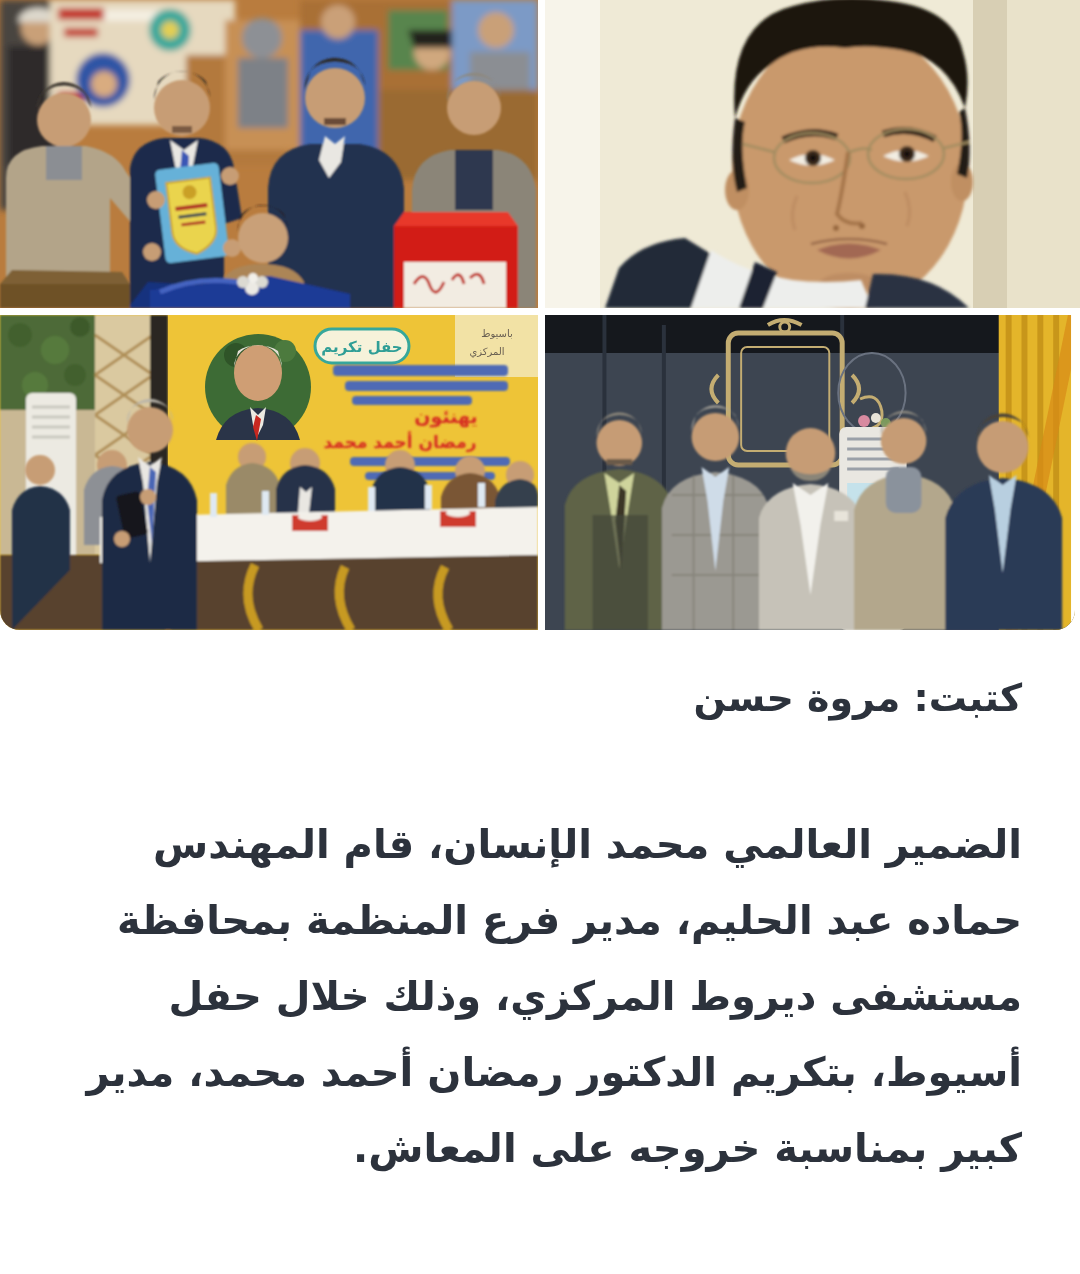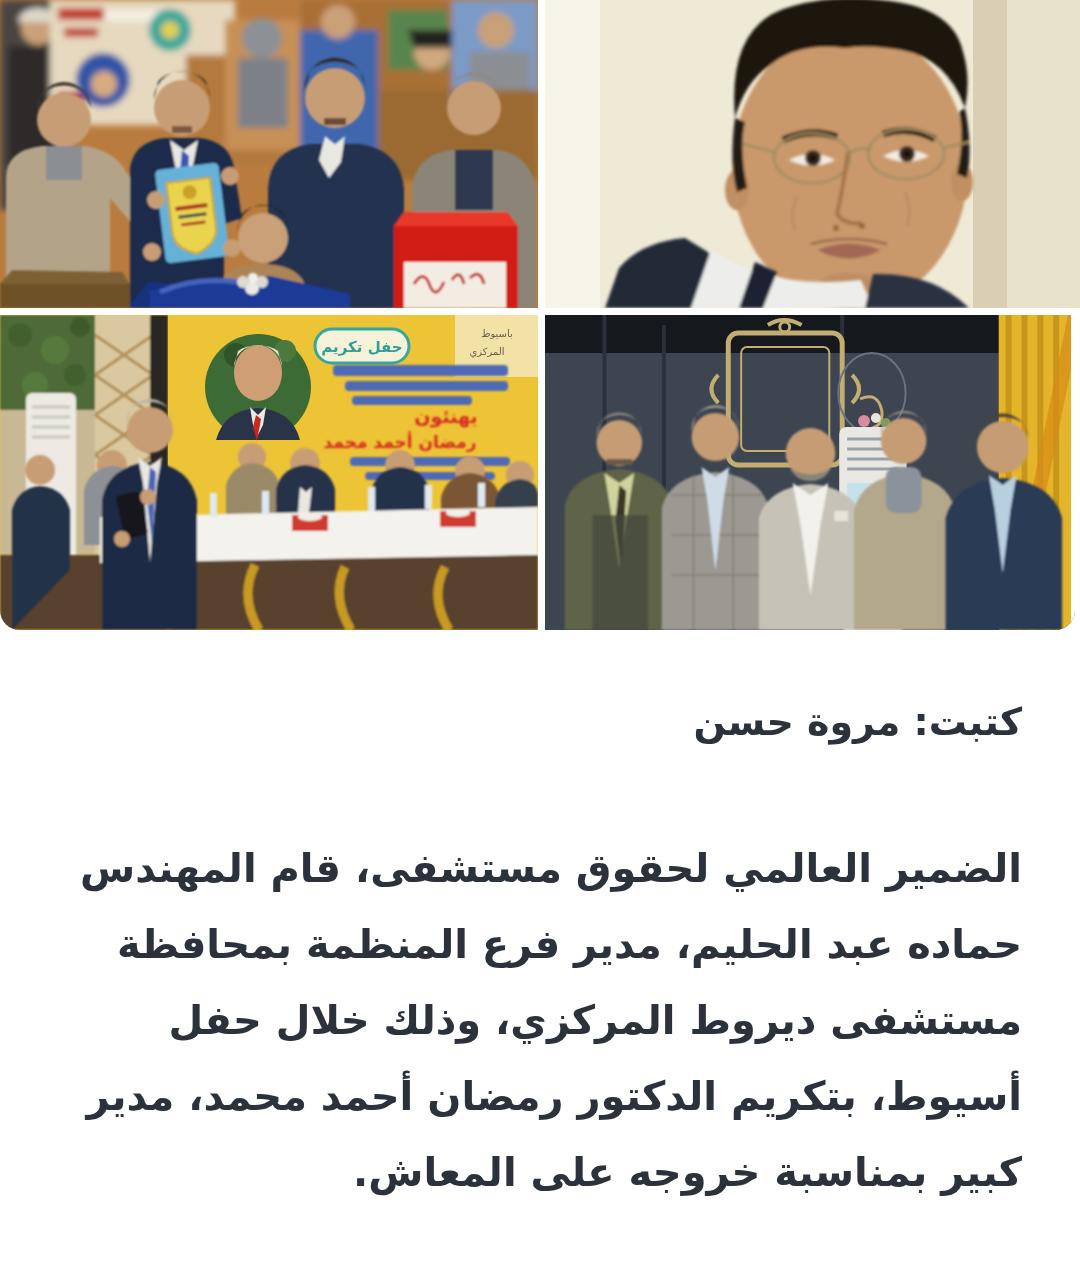--- a/index.html
+++ b/index.html
@@ -6,21 +6,21 @@
   body{width:1080px;height:1274px;overflow:hidden;font-family:"DejaVu Sans",sans-serif;}
   
   .collage{display:grid;grid-template-columns:538px 535px;grid-template-rows:308px 315px;
            gap:7px;width:1080px;height:630px;background:#ffffff;direction:ltr;}
   .cell{overflow:hidden;background:#ddd;}
   .cell svg{width:100%;height:100%;display:block;}
   .cell.bl{border-radius:0 0 0 20px;}
   .cell.br{border-radius:0 0 20px 0;margin-right:5px;}
   
   .article{direction:rtl;text-align:right;padding:0 58px 0 36px;color:#2c323c;font-weight:bold;}
-  .byline{margin-top:66px;font-size:38px;line-height:52px;}
+  .byline{margin-top:42px;font-size:38px;line-height:52px;}
   .paragraph{margin-top:82px;}
   .pline{font-size:40px;line-height:76px;white-space:nowrap;letter-spacing:-0.5px;}
 </style>
 </head>
 <body>
 
 <div class="collage">
 
   <div class="cell">
     <svg viewBox="0 0 538 308" preserveAspectRatio="none">
@@ -339,19 +339,19 @@
         <path d="M404 315 v-112 q10 -36 58 -40 q50 4 60 40 v112 z" fill="#2c3a57"></path>
         <path d="M448 160 l14 10 14 -10 -6 34 -8 64 -8 -64 z" fill="#b8cfe0"></path>
       </g>
     </svg>
   </div>
 </div>
 
 <div class="article">
   <div class="byline">كتبت: مروة حسن</div>
   <div class="paragraph">
-    <div class="pline">الضمير العالمي لحقوق مستشفى، قام المهندس</div>
+    <div class="pline">الضمير العالمي محمد الإنسان، قام المهندس</div>
     <div class="pline">حماده عبد الحليم، مدير فرع المنظمة بمحافظة</div>
     <div class="pline">مستشفى ديروط المركزي، وذلك خلال حفل</div>
     <div class="pline">أسيوط، بتكريم الدكتور رمضان أحمد محمد، مدير</div>
     <div class="pline">كبير بمناسبة خروجه على المعاش.</div>
   </div>
 </div>
 
 </body></html>

